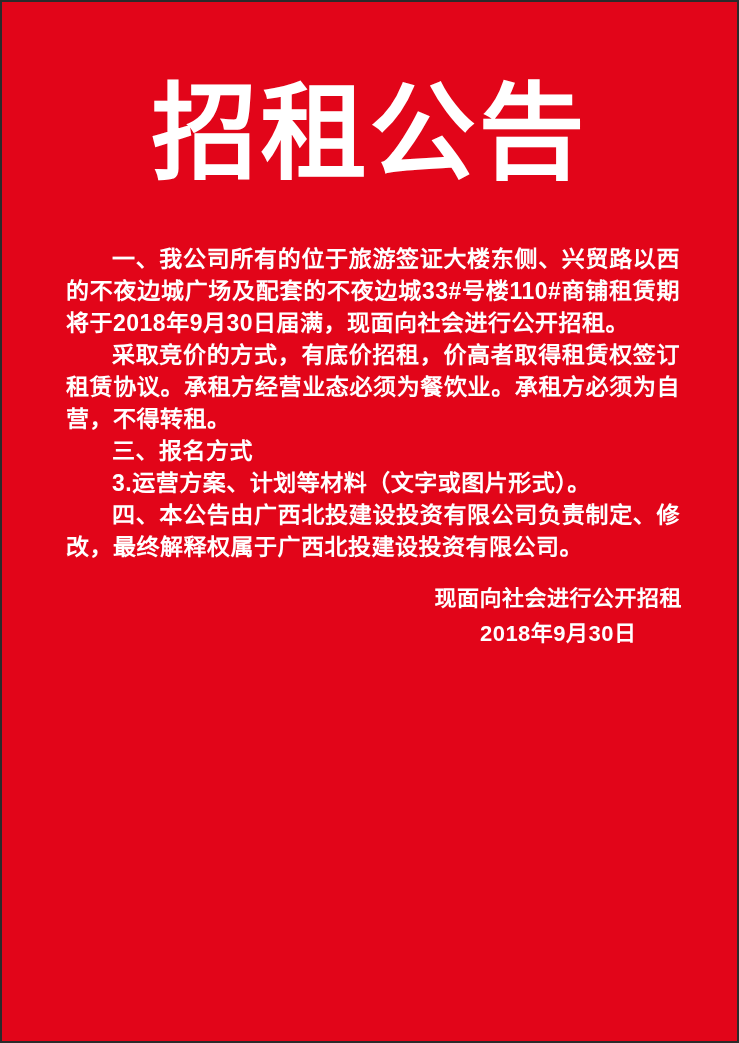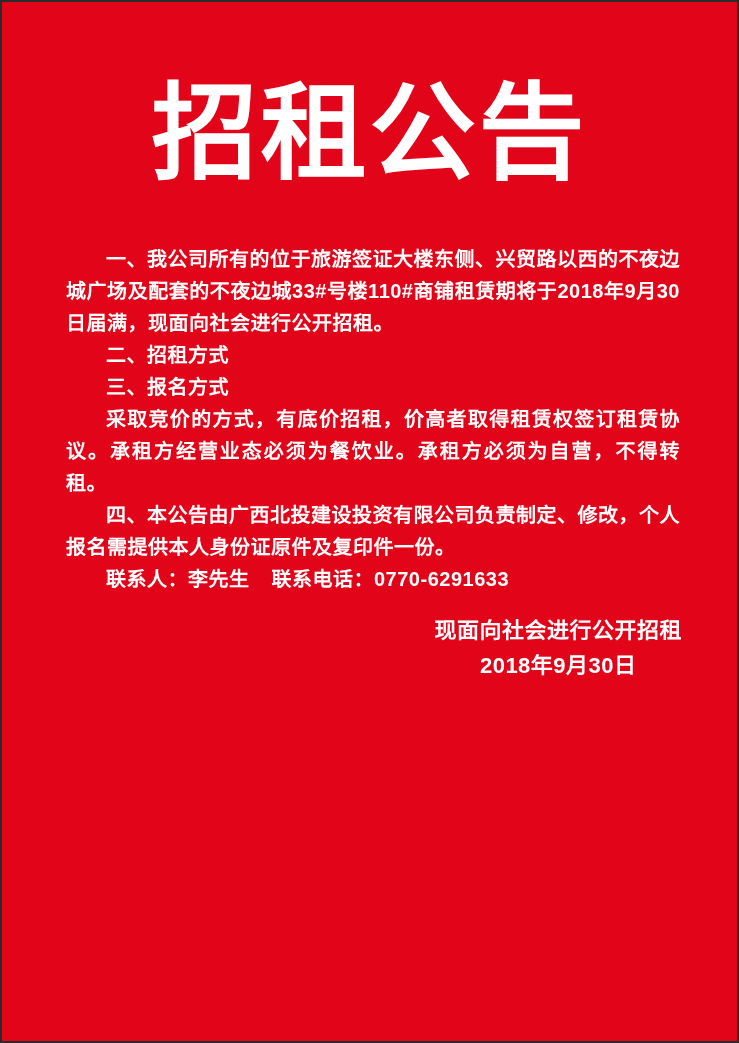--- a/index.html
+++ b/index.html
@@ -25,21 +25,21 @@
     font-family: "Liberation Serif", "DejaVu Serif", serif;
     font-weight: 900;
     font-size: 106px;
     line-height: 1.12;
     letter-spacing: 3px;
     color: #ffffff;
   }
   .body-text {
     margin-top: 48px;
     padding: 0 57px 0 64px;
-    font-size: 20px;
+    font-size: 23px;
     line-height: 32px;
     text-align: justify;
     text-justify: inter-ideograph;
     letter-spacing: 0.5px;
   }
   .body-text p {
     margin: 0;
     text-indent: 2em;
   }
   .contact-gap {
@@ -67,25 +67,24 @@
 </style>
 </head>
 <body>
 
 <div class="page">
 
   <h1 class="title">招租公告</h1>
 
   <div class="body-text">
     <p>一、我公司所有的位于旅游签证大楼东侧、兴贸路以西的不夜边城广场及配套的不夜边城33#号楼110#商铺租赁期将于2018年9月30日届满，现面向社会进行公开招租。</p>
-    <p>二、招租方式</p>
+    <p>采取竞价的方式，有底价招租，价高者取得租赁权签订租赁协议。承租方经营业态必须为餐饮业。承租方必须为自营，不得转租。</p>
     <p>三、报名方式</p>
-    <p>采取竞价的方式，有底价招租，价高者取得租赁权签订租赁协议。承租方经营业态必须为餐饮业。承租方必须为自营，不得转租。</p>
-    <p>四、本公告由广西北投建设投资有限公司负责制定、修改，个人报名需提供本人身份证原件及复印件一份。</p>
-    <p><span>联系人：</span><span>李先生</span><span class="contact-gap"></span><span>联系电话：</span><span>0770-6291633</span></p>
+    <p>3.运营方案、计划等材料（文字或图片形式）。</p>
+    <p>四、本公告由广西北投建设投资有限公司负责制定、修改，最终解释权属于广西北投建设投资有限公司。</p>
   </div>
 
   <div class="signature">
     <div class="signature-inner">
       <span class="signature-company">现面向社会进行公开招租</span>
       <span class="signature-date">2018年9月30日</span>
     </div>
   </div>
 
 </div>

